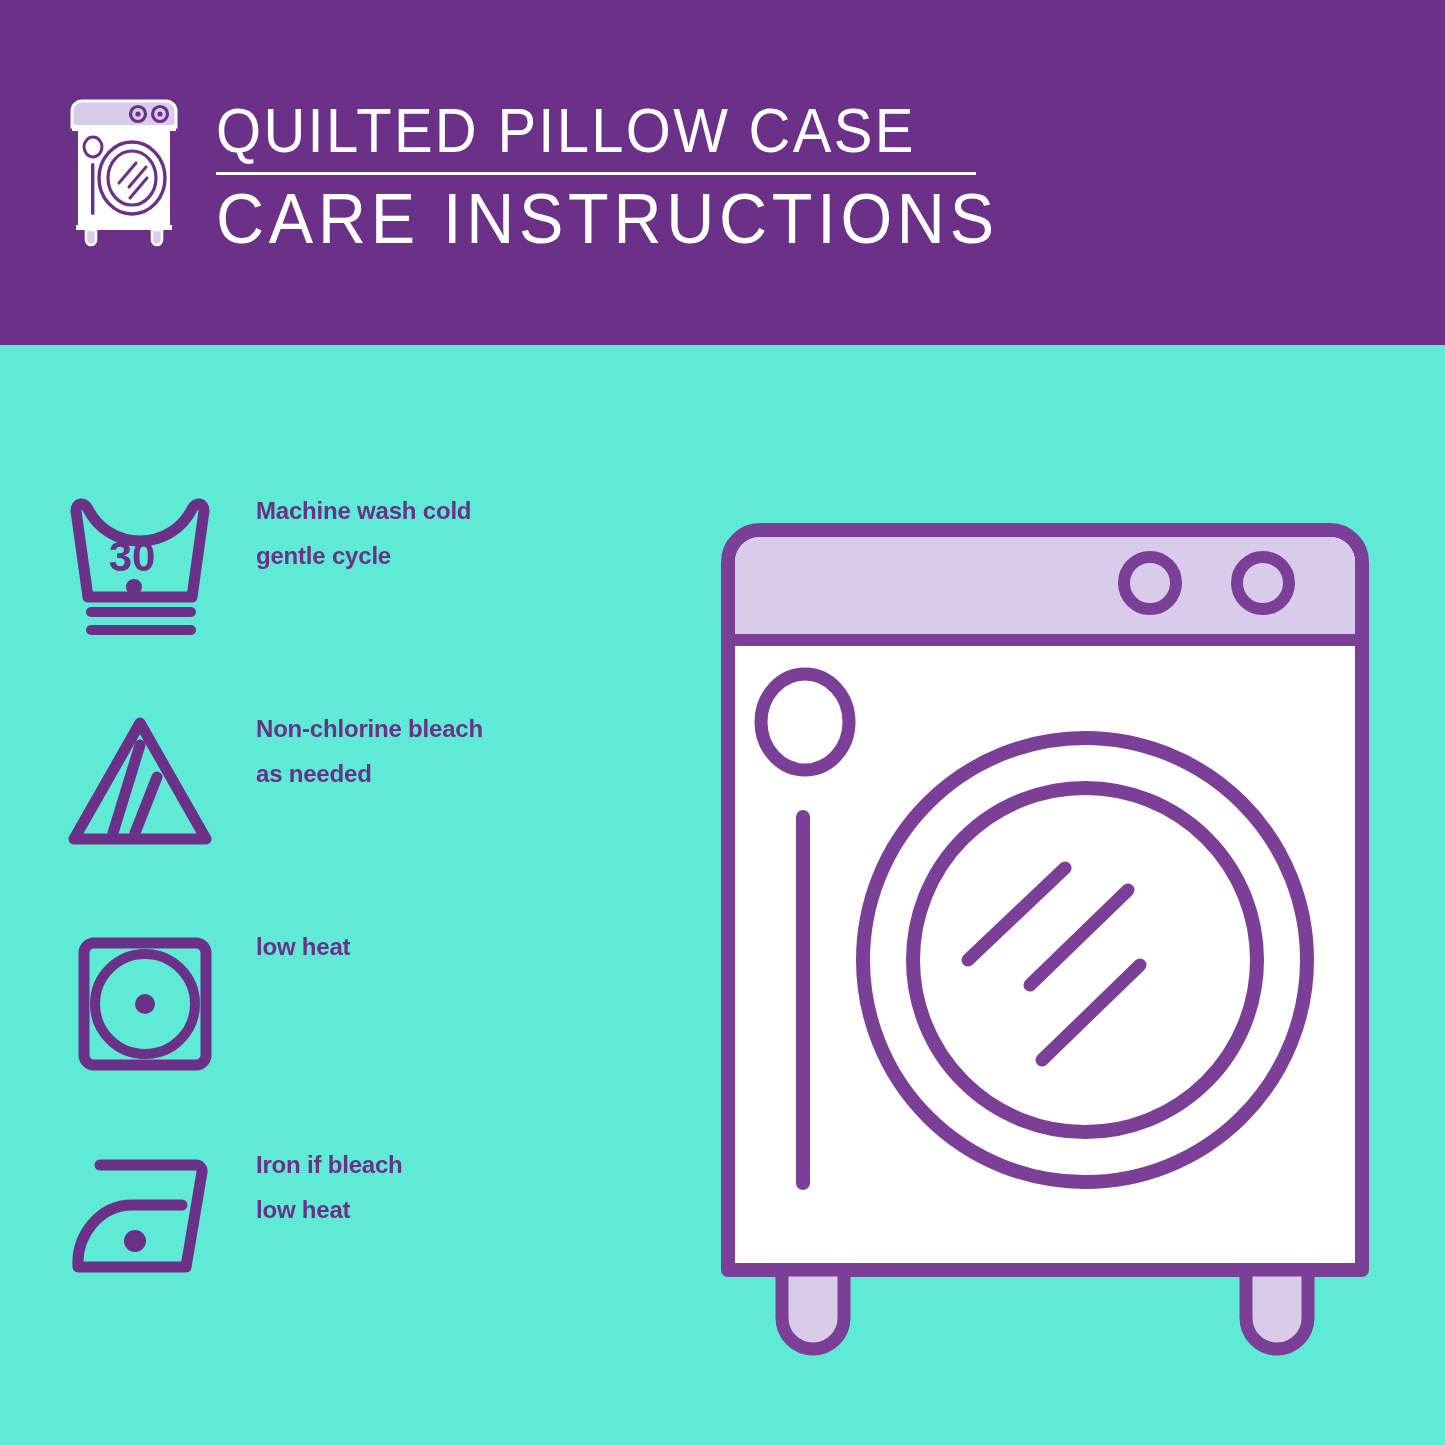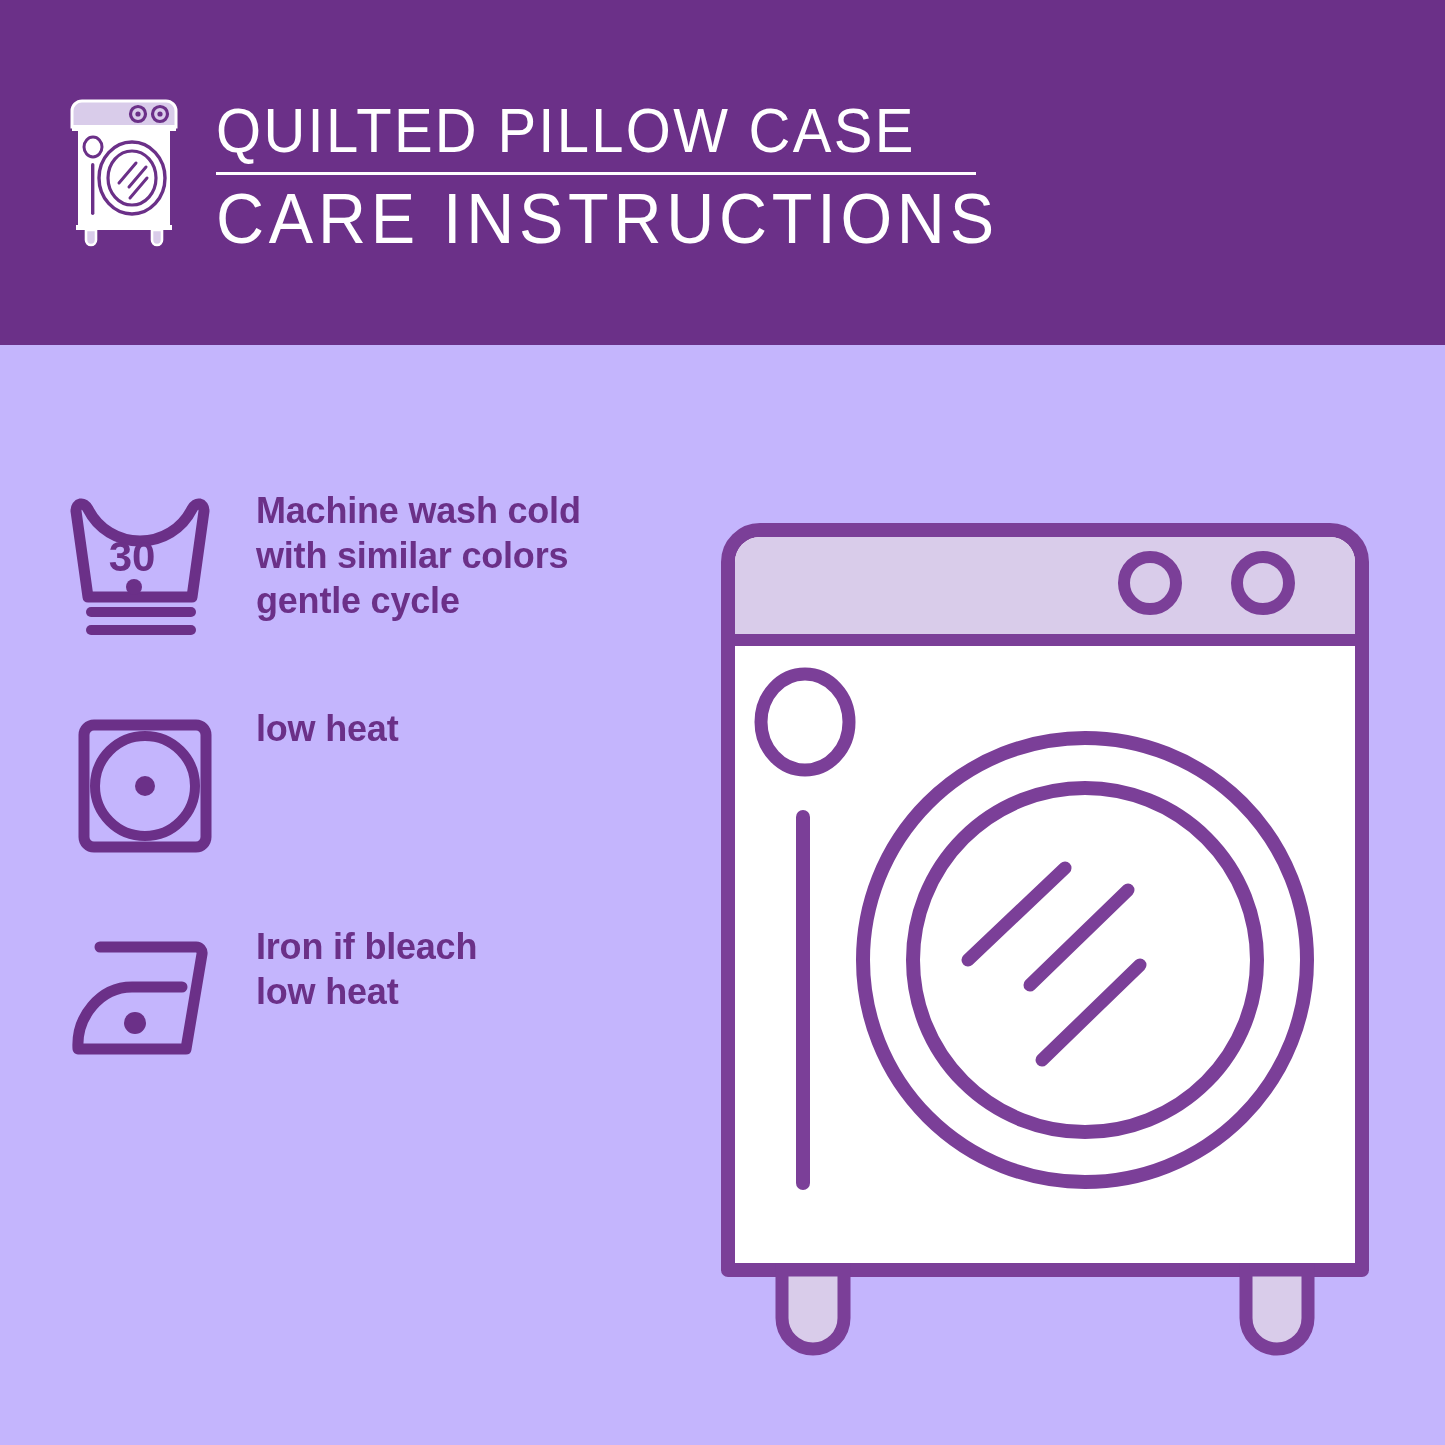--- a/index.html
+++ b/index.html
@@ -7,21 +7,21 @@
     padding: 0;
     background: #ffffff;
   }
   body {
     font-family: "Liberation Sans", sans-serif;
   }
   #page {
     position: relative;
     width: 1445px;
     height: 1445px;
-    background: #c4b5fd;
+    background: #5eead4;
     overflow: hidden;
   }
 
   
   #header-band {
     position: absolute;
     left: 0;
     top: 0;
     width: 1445px;
     height: 345px;
@@ -95,21 +95,21 @@
     width: 175px;
     height: 160px;
     display: flex;
     align-items: center;
     justify-content: flex-start;
   }
   .care-text {
     flex: 1 1 auto;
     margin-left: 19px;
     color: #6B3088;
-    font-size: 36px;
+    font-size: 24px;
     line-height: 45px;
     font-weight: 700;
     letter-spacing: -0.2px;
   }
   .care-text .line {
     display: block;
     white-space: nowrap;
   }
 
   
@@ -177,25 +177,37 @@
           <text x="70" y="82" font-family="'Liberation Sans', sans-serif" font-size="42" font-weight="700" fill="#6B3088" text-anchor="middle">30</text>
 
           <circle cx="72" cy="98" r="8" fill="#6B3088"></circle>
 
           <rect x="24" y="118" width="110" height="10" rx="5" fill="#6B3088"></rect>
           <rect x="24" y="136" width="110" height="10" rx="5" fill="#6B3088"></rect>
         </svg>
       </div>
       <div class="care-text">
         <span class="line">Machine wash cold</span>
-        <span class="line">with similar colors</span>
         <span class="line">gentle cycle</span>
       </div>
     </div>
 
+    <div class="care-row">
+      <div class="care-symbol">
+        <svg viewBox="0 0 172 158" width="172" height="158">
+          <path d="M78 16 L144 132 L12 132 Z" fill="none" stroke="#6B3088" stroke-width="11" stroke-linejoin="round" stroke-linecap="round"></path>
+          <line x1="78" y1="38" x2="51" y2="126" stroke="#6B3088" stroke-width="11" stroke-linecap="round"></line>
+          <line x1="95" y1="70" x2="73" y2="126" stroke="#6B3088" stroke-width="11" stroke-linecap="round"></line>
+        </svg>
+      </div>
+      <div class="care-text">
+        <span class="line">Non-chlorine bleach</span>
+        <span class="line">as needed</span>
+      </div>
+    </div>
 
     <div class="care-row">
       <div class="care-symbol">
         <svg viewBox="0 0 172 158" width="172" height="158">
           <rect x="22" y="18" width="122" height="122" rx="10" fill="none" stroke="#6B3088" stroke-width="11"></rect>
           <circle cx="83" cy="79" r="50" fill="none" stroke="#6B3088" stroke-width="10"></circle>
           <circle cx="83" cy="79" r="10" fill="#6B3088"></circle>
         </svg>
       </div>
       <div class="care-text">

